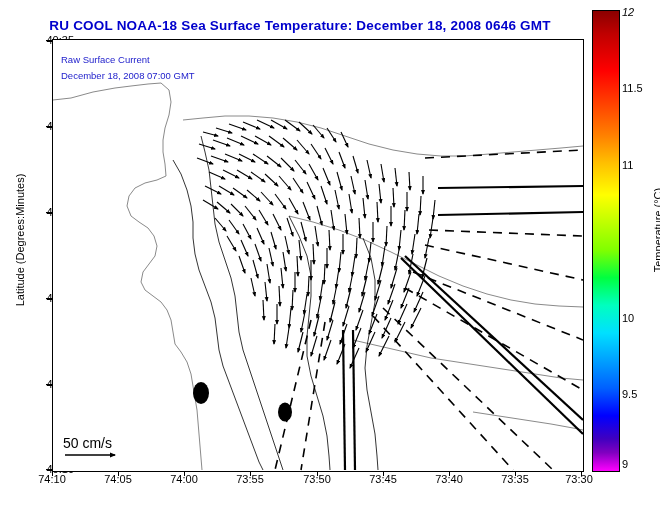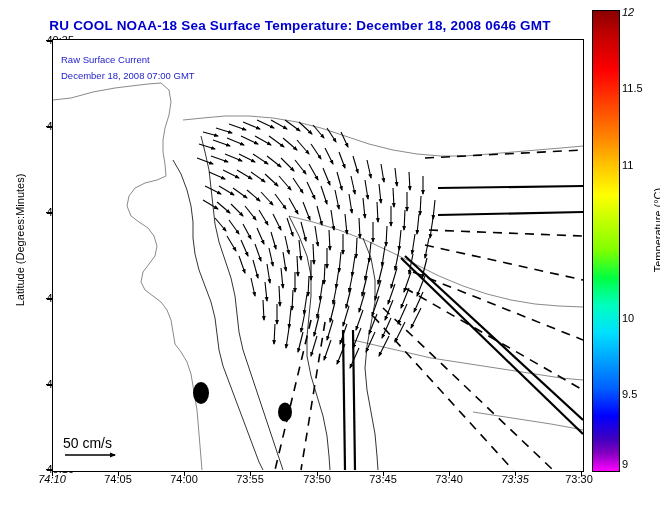--- a/index.html
+++ b/index.html
@@ -70,28 +70,28 @@
   <div class="ytick" style="top:378px;">40:15</div>
   <div class="ytick" style="top:463px;">40:10</div>
 
   <div class="tickmark-y" style="top:40px;"></div>
   <div class="tickmark-y" style="top:126px;"></div>
   <div class="tickmark-y" style="top:212px;"></div>
   <div class="tickmark-y" style="top:298px;"></div>
   <div class="tickmark-y" style="top:384px;"></div>
   <div class="tickmark-y" style="top:469px;"></div>
 
-  <div class="xtick" style="left:22px;font-style:italic;">74:10</div>
+  <div class="xtick" style="left:22px;">74:10</div>
   <div class="xtick" style="left:88px;">74:05</div>
   <div class="xtick" style="left:154px;">74:00</div>
   <div class="xtick" style="left:220px;">73:55</div>
   <div class="xtick" style="left:287px;">73:50</div>
   <div class="xtick" style="left:353px;">73:45</div>
   <div class="xtick" style="left:419px;">73:40</div>
-  <div class="xtick" style="left:485px;font-style:italic;">73:35</div>
+  <div class="xtick" style="left:485px;">73:35</div>
   <div class="xtick" style="left:549px;">73:30</div>
 
   <div class="tickmark-x" style="left:52px;"></div>
   <div class="tickmark-x" style="left:118px;"></div>
   <div class="tickmark-x" style="left:184px;"></div>
   <div class="tickmark-x" style="left:250px;"></div>
   <div class="tickmark-x" style="left:317px;"></div>
   <div class="tickmark-x" style="left:383px;"></div>
   <div class="tickmark-x" style="left:449px;"></div>
   <div class="tickmark-x" style="left:515px;"></div>

